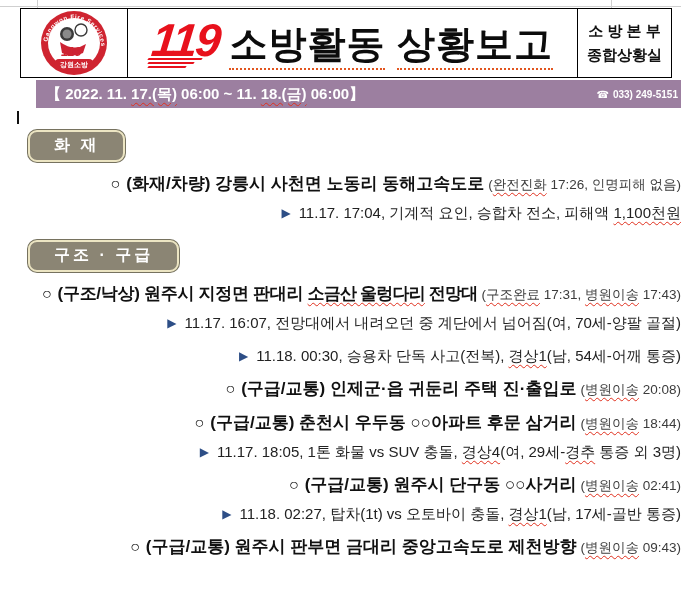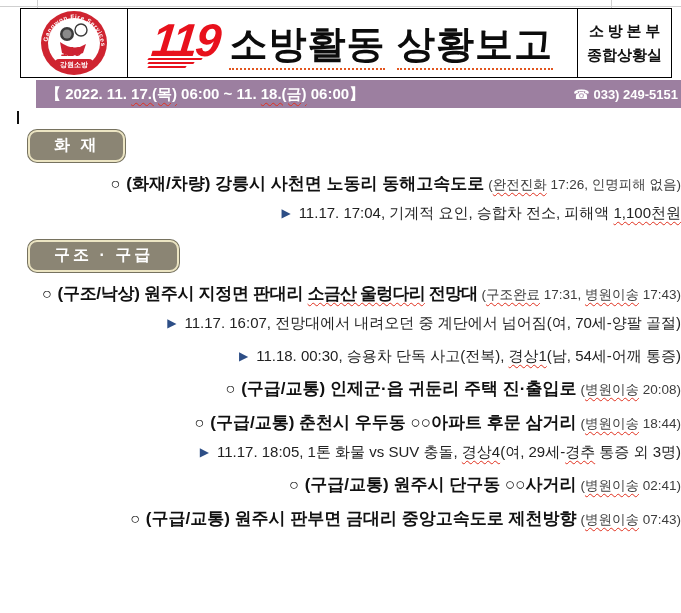--- a/index.html
+++ b/index.html
@@ -15,39 +15,39 @@
   .guide-v.left{left:37px;}
   .guide-v.right{left:611px;}
   
   .caret{position:absolute;left:17px;top:111px;width:2px;height:13px;background:#111;}
 
   
   .hdr{position:absolute;left:20px;top:8px;width:652px;height:70px;
     border:1px solid #000;display:flex;box-sizing:border-box;background:#fff;}
   .hdr-logo-cell{width:107px;border-right:1px solid #000;display:flex;align-items:center;justify-content:center;box-sizing:border-box;}
   .hdr-title-cell{flex:1;border-right:1px solid #000;display:flex;align-items:center;justify-content:center;box-sizing:border-box;gap:10px;}
-  .hdr-org-cell{width:93px;display:flex;flex-direction:column;align-items:center;justify-content:center;box-sizing:border-box;font-family:Liberation Serif, serif;}
+  .hdr-org-cell{width:93px;display:flex;flex-direction:column;align-items:center;justify-content:center;box-sizing:border-box;}
   .org-line{font-size:15px;font-weight:bold;color:#111;line-height:24px;white-space:nowrap;}
 
   .t119{position:relative;display:inline-block;margin-top:-6px;}
   .t119 .num{font-size:46px;font-weight:900;font-style:italic;color:#e8111c;
     letter-spacing:-2px;display:inline-block;transform:skewX(-6deg);}
   .t119 .stripes{position:absolute;left:-4px;bottom:-1px;width:54px;}
   .t119 .stripes i{display:block;height:2px;background:#e8111c;margin-top:2px;transform:skewX(-35deg);}
   .t119 .stripes i:nth-child(2){width:46px;}
   .t119 .stripes i:nth-child(3){width:38px;}
 
   .main-title{font-size:38px;font-weight:700;color:#0c0c0c;letter-spacing:1px;white-space:nowrap;padding-top:2px;}
   .main-title .tdot{border-bottom:2px dotted #e2551f;padding-bottom:3px;}
 
   
   .band{position:absolute;left:36px;top:80px;width:652px;height:28px;background:#9c7fa0;
     display:flex;align-items:center;justify-content:space-between;box-sizing:border-box;padding:0 10px;}
   .band .period{color:#fff;font-weight:bold;font-size:15px;white-space:nowrap;}
-  .band .phone{color:#fff;font-weight:bold;font-size:13px;white-space:nowrap;text-align:right;}
+  .band .phone{color:#fff;font-weight:bold;font-size:10px;white-space:nowrap;text-align:right;}
   .band .phone-icon{font-weight:normal;margin-right:4px;}
 
   
   .content{position:absolute;left:20px;top:120px;width:661px;}
   .badge{display:inline-block;margin-left:8px;background:#8b8574;color:#fff;
     font-weight:bold;font-size:16px;letter-spacing:3px;padding:3px 24px 4px 24px;
     border:2px solid #ece5c3;border-radius:9px;box-shadow:0 0 0 1px #76725f;white-space:nowrap;}
   .badge.fire{margin-top:10px;}
   .badge.rescue{margin-top:16px;}
 
@@ -161,22 +161,25 @@
     </div>
     <div class="line detail">
       <span class="dbullet" data-bind="bullets.detail">▶</span><span class="dtext" data-bind-parts="sections.1.incidents.3.detail_parts"><span>11.17. 18:05, 1톤 화물 vs SUV 충돌, </span><span class="wavy">경상4</span><span>(여, 29세-</span><span class="wavy">경추</span><span> 통증 외 3명)</span></span>
     </div>
   </div>
 
   <div class="incident">
     <div class="line head">
       <span class="obullet" data-bind="bullets.incident">○</span><span class="htext" data-bind-parts="sections.1.incidents.4.title_parts"><span>(구급/교통) 원주시 단구동 ○○사거리</span></span><span class="status" data-bind-parts="sections.1.incidents.4.status_parts"><span>(</span><span class="wavy">병원이송</span><span> 02:41)</span></span>
     </div>
+    <div class="line detail">
+      <span class="dbullet" data-bind="bullets.detail">▶</span><span class="dtext" data-bind-parts="sections.1.incidents.4.detail_parts"><span>11.18. 02:27, 탑차(1t) vs 오토바이 충돌, </span><span class="wavy">경상1</span><span>(남, 17세-골반 통증)</span></span>
+    </div>
   </div>
 
   <div class="incident">
     <div class="line head">
-      <span class="obullet" data-bind="bullets.incident">○</span><span class="htext" data-bind-parts="sections.1.incidents.5.title_parts"><span>(구급/교통) 원주시 판부면 금대리 중앙고속도로 제천방향</span></span><span class="status" data-bind-parts="sections.1.incidents.5.status_parts"><span>(</span><span class="wavy">병원이송</span><span> 07:43)</span></span>
+      <span class="obullet" data-bind="bullets.incident">○</span><span class="htext" data-bind-parts="sections.1.incidents.5.title_parts"><span>(구급/교통) 원주시 판부면 금대리 중앙고속도로 제천방향</span></span><span class="status" data-bind-parts="sections.1.incidents.5.status_parts"><span>(</span><span class="wavy">병원이송</span><span> 09:43)</span></span>
     </div>
 
   </div>
 
 </div>
 
 </body></html>

